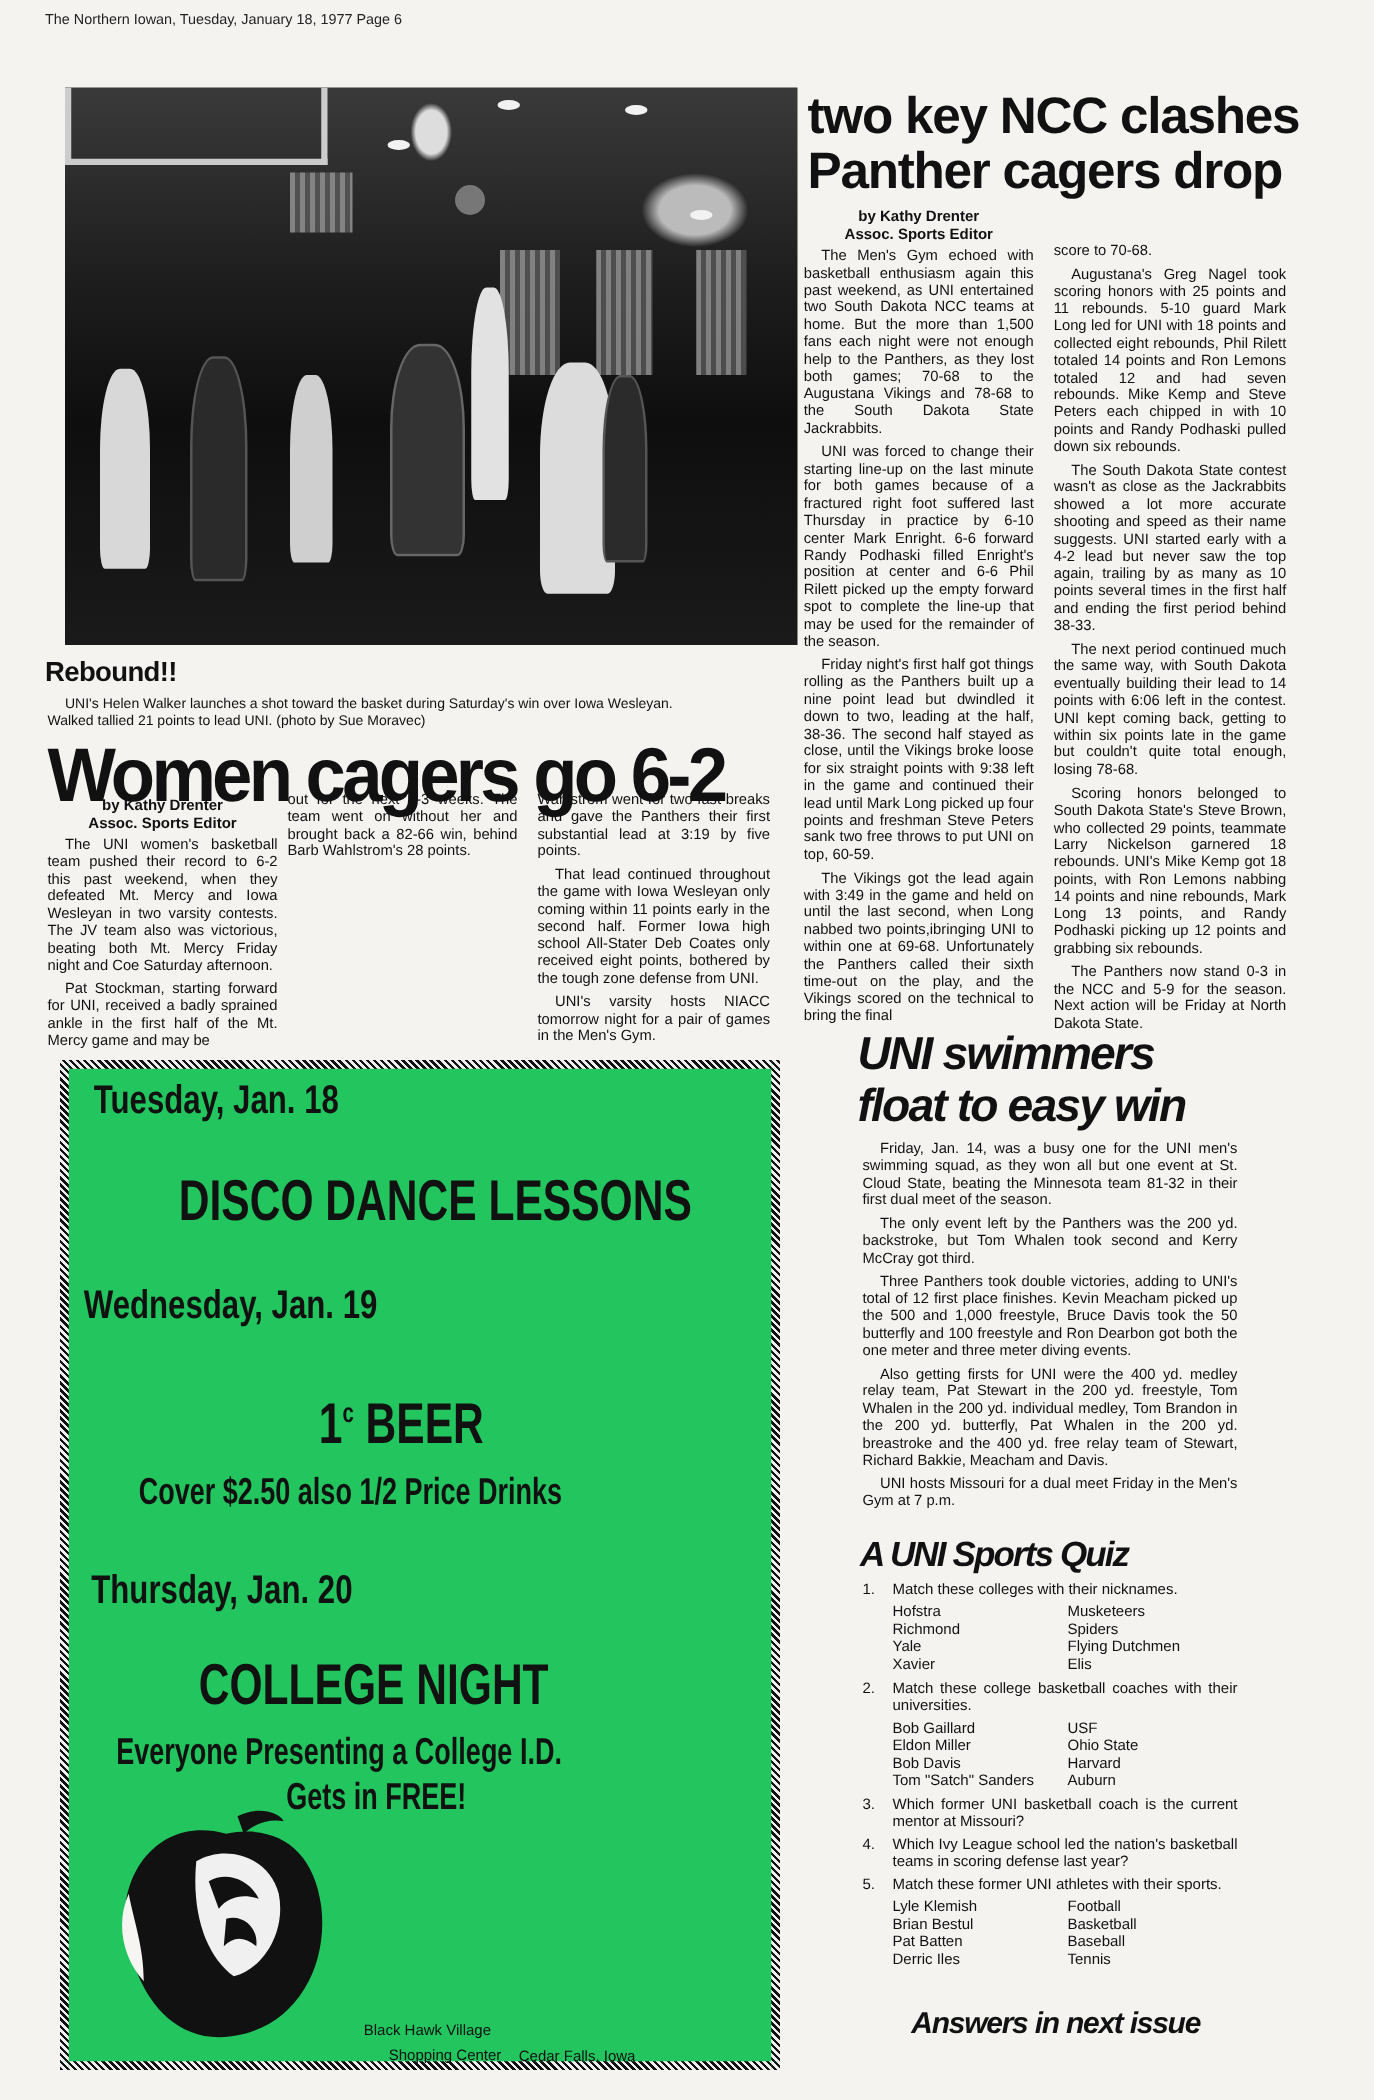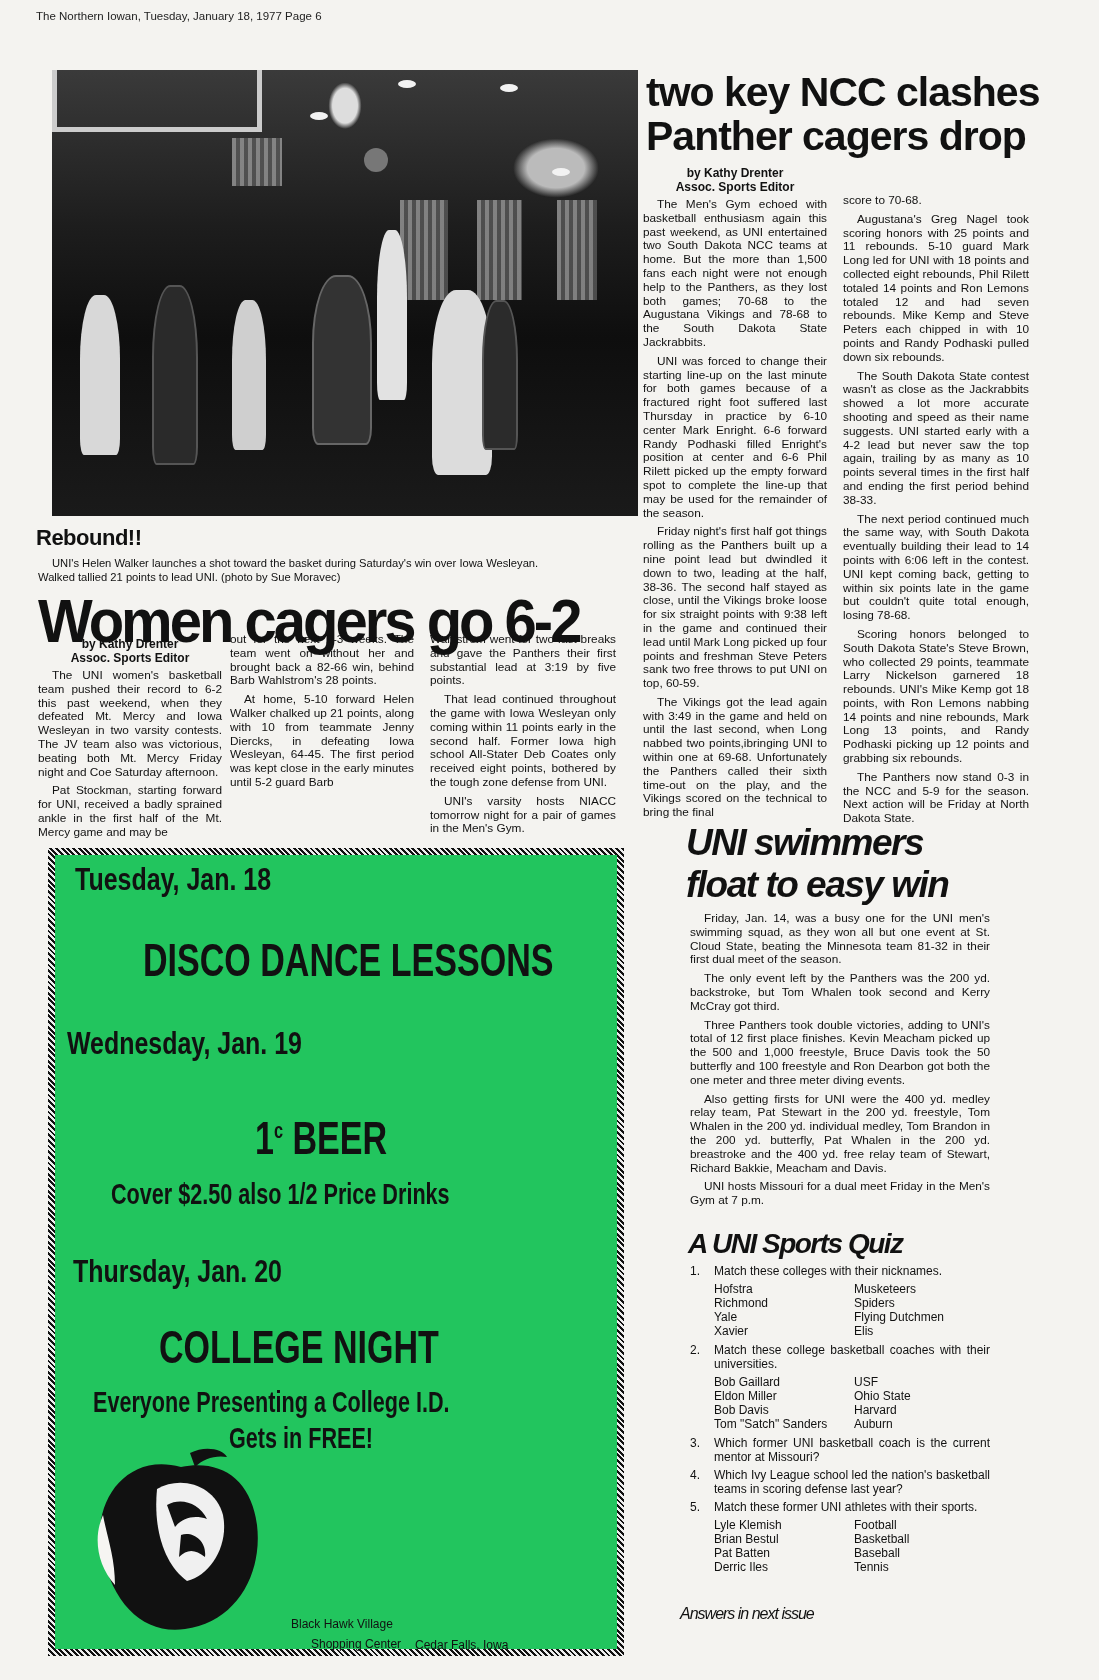--- a/index.html
+++ b/index.html
@@ -27,21 +27,21 @@
   .women-head { position: absolute; left: 38px; top: 592px; font-size: 58px; font-weight: bold; letter-spacing: -3px; line-height: 58px; transform: scaleY(1.05); }
 
   .col { position: absolute; font-size: 11.8px; line-height: 13.8px; text-align: justify; }
   .col p { text-indent: 14px; margin-bottom: 5px; }
   .byline { text-align: center; font-weight: bold; font-size: 12px; line-height: 14px; margin-bottom: 4px; }
 
   .panther-head { position: absolute; left: 646px; top: 70px; font-size: 41px; font-weight: bold; line-height: 44px; letter-spacing: -1px; }
 
   .swim-head { position: absolute; left: 686px; top: 822px; font-size: 37px; font-weight: bold; font-style: italic; line-height: 42px; letter-spacing: -1.5px; }
   .quiz-head { position: absolute; left: 688px; top: 1228px; font-size: 28px; font-weight: bold; font-style: italic; letter-spacing: -1.5px; }
-  .answers { position: absolute; left: 680px; top: 1605px; font-size: 16px; font-weight: normal; font-style: italic; letter-spacing: -1px; }
+  .answers { position: absolute; left: 729px; top: 1605px; font-size: 24px; font-weight: bold; font-style: italic; letter-spacing: -1px; }
 
   .quiz { position: absolute; left: 690px; top: 1264px; width: 300px; font-size: 12px; line-height: 14px; }
   .quiz .q { display: flex; margin-bottom: 4px; }
   .quiz .qn { width: 24px; flex: none; }
   .quiz .qt { flex: 1; text-align: justify; }
   .quiz .pairs { margin-left: 24px; margin-bottom: 5px; display: grid; grid-template-columns: 140px 1fr; }
 
   
   .ad { position: absolute; left: 48px; top: 848px; width: 576px; height: 808px;
         border: 7px solid transparent;
@@ -91,21 +91,20 @@
 <div class="col" style="left:38px;top:637px;width:184px;">
   <div class="byline">
     <div>by Kathy Drenter</div>
     <div>Assoc. Sports Editor</div>
   </div>
   <p>The UNI women's basketball team pushed their record to 6-2 this past weekend, when they defeated Mt. Mercy and Iowa Wesleyan in two varsity contests. The JV team also was victorious, beating both Mt. Mercy Friday night and Coe Saturday afternoon.</p>
   <p>Pat Stockman, starting forward for UNI, received a badly sprained ankle in the first half of the Mt. Mercy game and may be</p>
 </div>
 <div class="col" style="left:230px;top:633px;width:184px;">
   <p style="text-indent:0">out for the next 2-3 weeks. The team went on without her and brought back a 82-66 win, behind Barb Wahlstrom's 28 points.</p>
-  <p>At home, 5-10 forward Helen Walker chalked up 21 points, along with 10 from teammate Jenny Diercks, in defeating Iowa Wesleyan, 64-45. The first period was kept close in the early minutes until 5-2 guard Barb</p>
 </div>
 <div class="col" style="left:430px;top:633px;width:186px;">
   <p style="text-indent:0">Wahlstrom went for two fast breaks and gave the Panthers their first substantial lead at 3:19 by five points.</p>
   <p>That lead continued throughout the game with Iowa Wesleyan only coming within 11 points early in the second half. Former Iowa high school All-Stater Deb Coates only received eight points, bothered by the tough zone defense from UNI.</p>
   <p>UNI's varsity hosts NIACC tomorrow night for a pair of games in the Men's Gym.</p>
 </div>
 
 <div class="panther-head">
   <div>two key NCC clashes</div>
   <div>Panther cagers drop</div>

